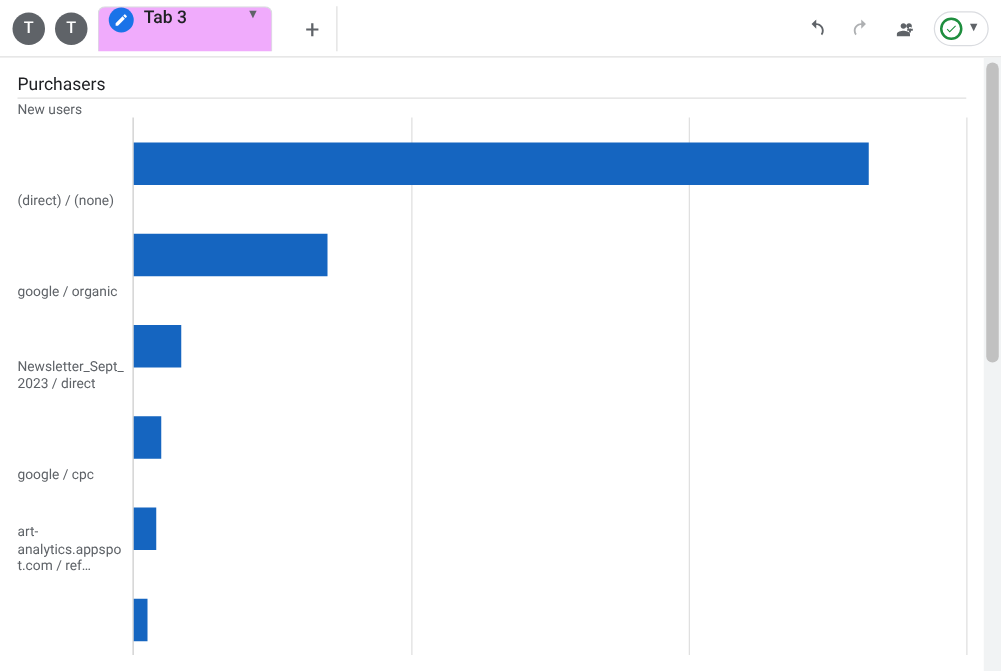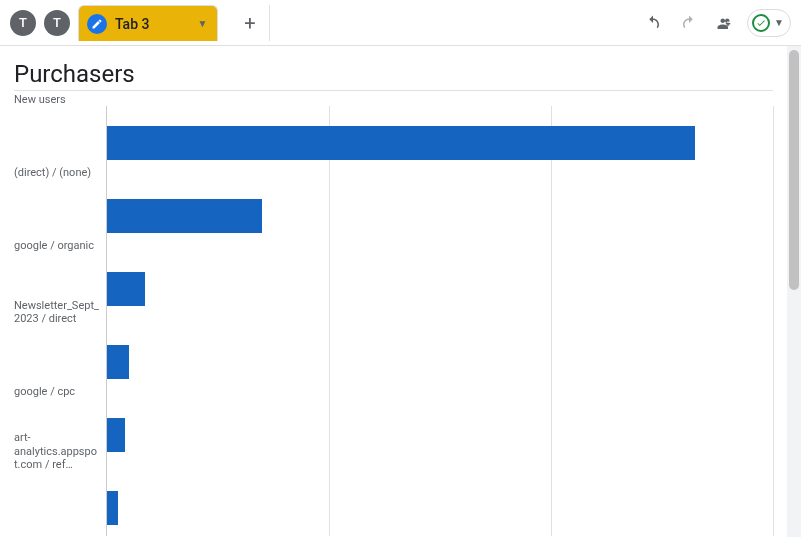--- a/index.html
+++ b/index.html
@@ -25,22 +25,22 @@
     border-radius: 50%;
     background: #5f6368;
     color: #fff;
     font-size: 13px;
     font-weight: 500;
     display: flex; align-items: center; justify-content: center;
     cursor: pointer;
   }
   .active-tab {
     display: flex;
-    align-items: center;
-    background: #eab308;
+    align-items: flex-start;
+    background: #f0abfc;
     border: 1px solid #dadce0;
     border-bottom: none;
     border-radius: 6px 6px 0 0;
     height: 36px;
     padding: 0 10px 0 8px;
     margin-bottom: -1px;
     gap: 8px;
     cursor: pointer;
   }
   .tab-icon {
@@ -94,21 +94,21 @@
     display: flex;
     height: calc(100% - 46px);
   }
   .chart-area {
     flex: 1;
     padding: 14px 14px 0 14px;
     overflow: hidden;
     position: relative;
   }
   .chart-title {
-    font-size: 24px;
+    font-size: 14px;
     font-weight: 400;
     margin: 0 0 2px 0;
     border-bottom: 1px solid #e0e0e0;
     padding-bottom: 2px;
   }
   .y-axis-label {
     font-size: 11px;
     color: #5f6368;
     margin-bottom: 0;
   }

